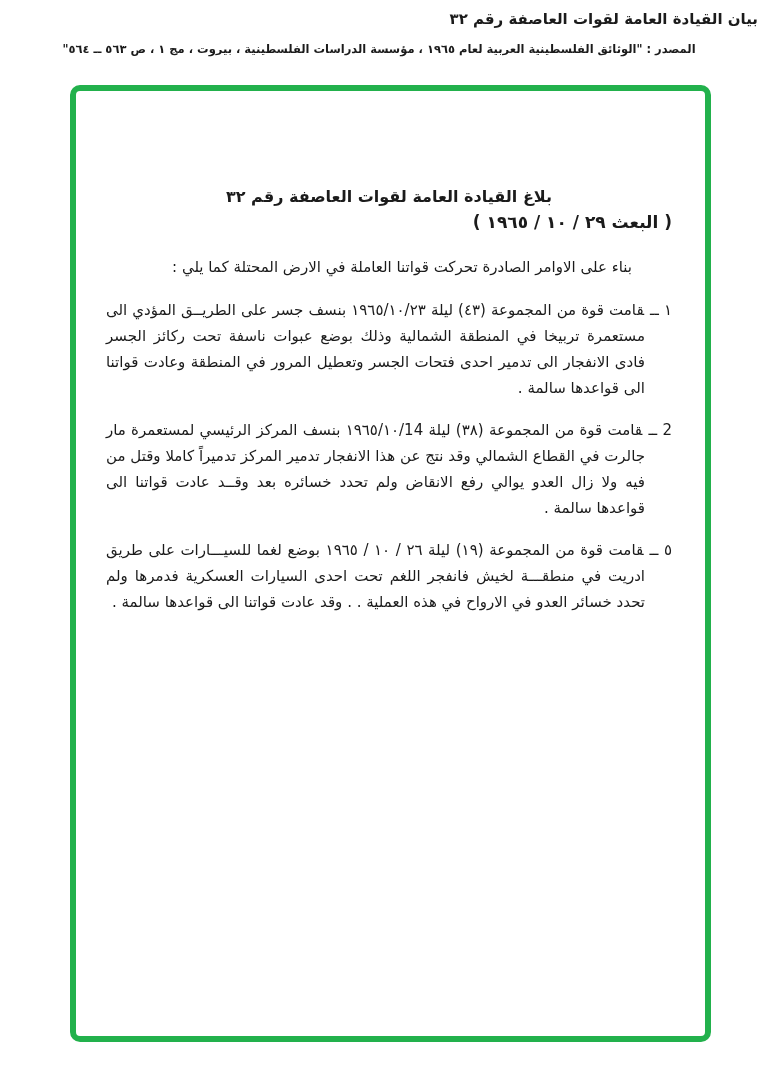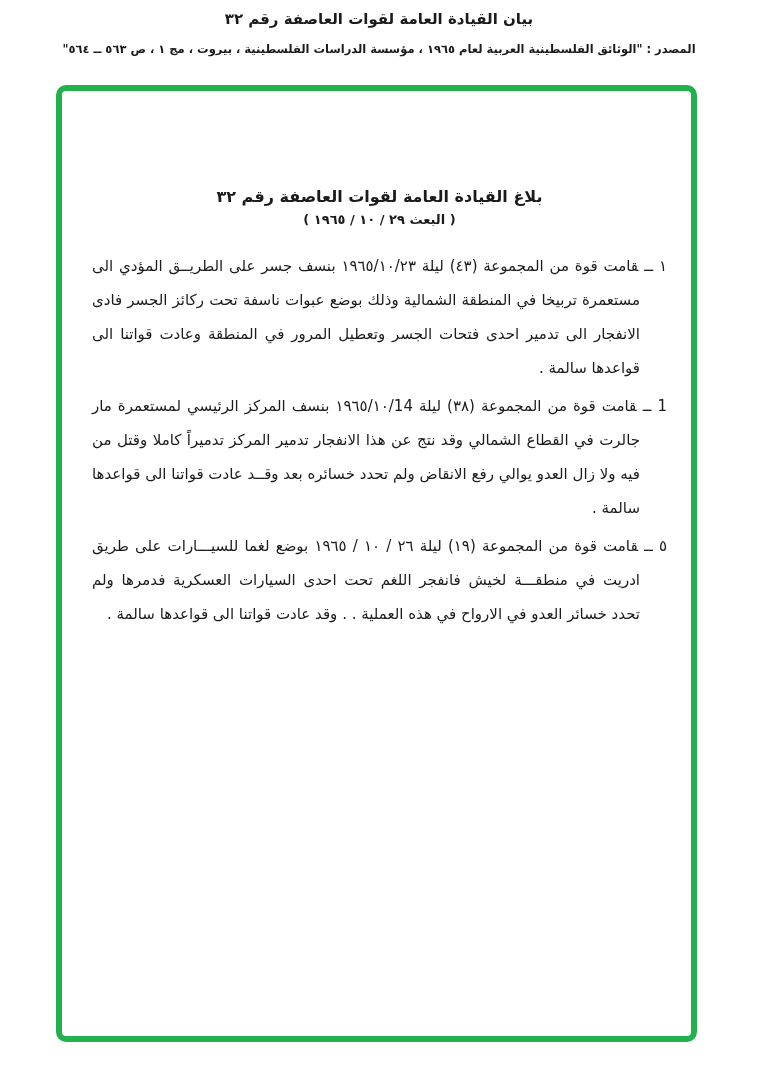--- a/index.html
+++ b/index.html
@@ -13,72 +13,70 @@
     position: relative;
     font-family: "DejaVu Sans", sans-serif;
     color: #1b1b1b;
     overflow: hidden;
   }
   .top-title {
     position: absolute;
     top: 10px;
     left: 0;
     right: 0;
-    text-align: center;
     direction: rtl;
     font-size: 15px;
     font-weight: bold;
     letter-spacing: 0.2px;
   }
   .source-line {
     position: absolute;
     top: 42px;
     left: 0;
     right: 0;
     text-align: center;
     direction: rtl;
     font-size: 11.5px;
     font-weight: bold;
   }
   .frame {
     position: absolute;
     top: 85px;
-    left: 56px;
+    left: 70px;
     width: 641px;
     height: 957px;
     box-sizing: border-box;
     border: 6px solid #22b14c;
     border-radius: 10px;
     background: #ffffff;
     direction: rtl;
-    padding: 96px 24px 0 30px;
+    padding: 96px 33px 0 30px;
   }
   .doc-title {
     text-align: center;
     font-size: 16px;
     font-weight: bold;
     margin: 0 0 6px 0;
   }
   .doc-date {
-    text-align: center;
-    font-size: 13px;
+    font-size: 17px;
     font-weight: bold;
     margin: 0 0 22px 0;
   }
   .intro {
     font-size: 15px;
     line-height: 27px;
     margin: 0 0 2px 0;
     text-indent: 40px; 
     text-align: right;
   }
   .item {
     font-size: 15px;
-    line-height: 34px;
-    margin: 4px 0 4px 0;
+    line-height: 26px;
+    margin: 16px 0 4px 0;
     padding-right: 27px;   
     text-indent: -27px;
     text-align: justify;
   }
   .item .num {
     margin-left: 6px;
     white-space: pre;
   }
 </style>
 </head>
@@ -87,22 +85,23 @@
 <div class="top-title">بيان القيادة العامة لقوات العاصفة رقم ٣٢</div>
 
 <div class="source-line">المصدر : "الوثائق الفلسطينية العربية لعام ١٩٦٥ ، مؤسسة الدراسات الفلسطينية ، بيروت ، مج ١ ، ص ٥٦٣ ــ ٥٦٤"</div>
 
 <div class="frame">
 
   <div class="doc-title">بلاغ القيادة العامة لقوات العاصفة رقم ٣٢</div>
 
   <div class="doc-date">( البعث ٢٩ / ١٠ / ١٩٦٥ )</div>
 
+  <p class="intro">بناء على الاوامر الصادرة تحركت قواتنا العاملة في الارض المحتلة كما يلي :</p>
 
   <p class="item"><span class="num">١ ــ</span><span>قامت قوة من المجموعة (٤٣) ليلة ١٩٦٥/١٠/٢٣ بنسف جسر على الطريــق المؤدي الى مستعمرة تربيخا في المنطقة الشمالية وذلك بوضع عبوات ناسفة تحت ركائز الجسر فادى الانفجار الى تدمير احدى فتحات الجسر وتعطيل المرور في المنطقة وعادت قواتنا الى قواعدها سالمة .</span></p>
 
 
 
-  <p class="item"><span class="num">1 ــ</span><span>قامت قوة من المجموعة (٣٨) ليلة ١٩٦٥/١٠/14 بنسف المركز الرئيسي لمستعمرة مار جالرت في القطاع الشمالي وقد نتج عن هذا الانفجار تدمير المركز تدميراً كاملا وقتل من فيه ولا زال العدو يوالي رفع الانقاض ولم تحدد خسائره بعد وقــد عادت قواتنا الى قواعدها سالمة .</span></p>
+  <p class="item"><span class="num">2 ــ</span><span>قامت قوة من المجموعة (٣٨) ليلة ١٩٦٥/١٠/14 بنسف المركز الرئيسي لمستعمرة مار جالرت في القطاع الشمالي وقد نتج عن هذا الانفجار تدمير المركز تدميراً كاملا وقتل من فيه ولا زال العدو يوالي رفع الانقاض ولم تحدد خسائره بعد وقــد عادت قواتنا الى قواعدها سالمة .</span></p>
 
   <p class="item"><span class="num">٥ ــ</span><span>قامت قوة من المجموعة (١٩) ليلة ٢٦ / ١٠ / ١٩٦٥ بوضع لغما للسيـــارات على طريق ادريت في منطقـــة لخيش فانفجر اللغم تحت احدى السيارات العسكرية فدمرها ولم تحدد خسائر العدو في الارواح في هذه العملية . . وقد عادت قواتنا الى قواعدها سالمة .</span></p>
 
 </div>
 
 </body></html>

